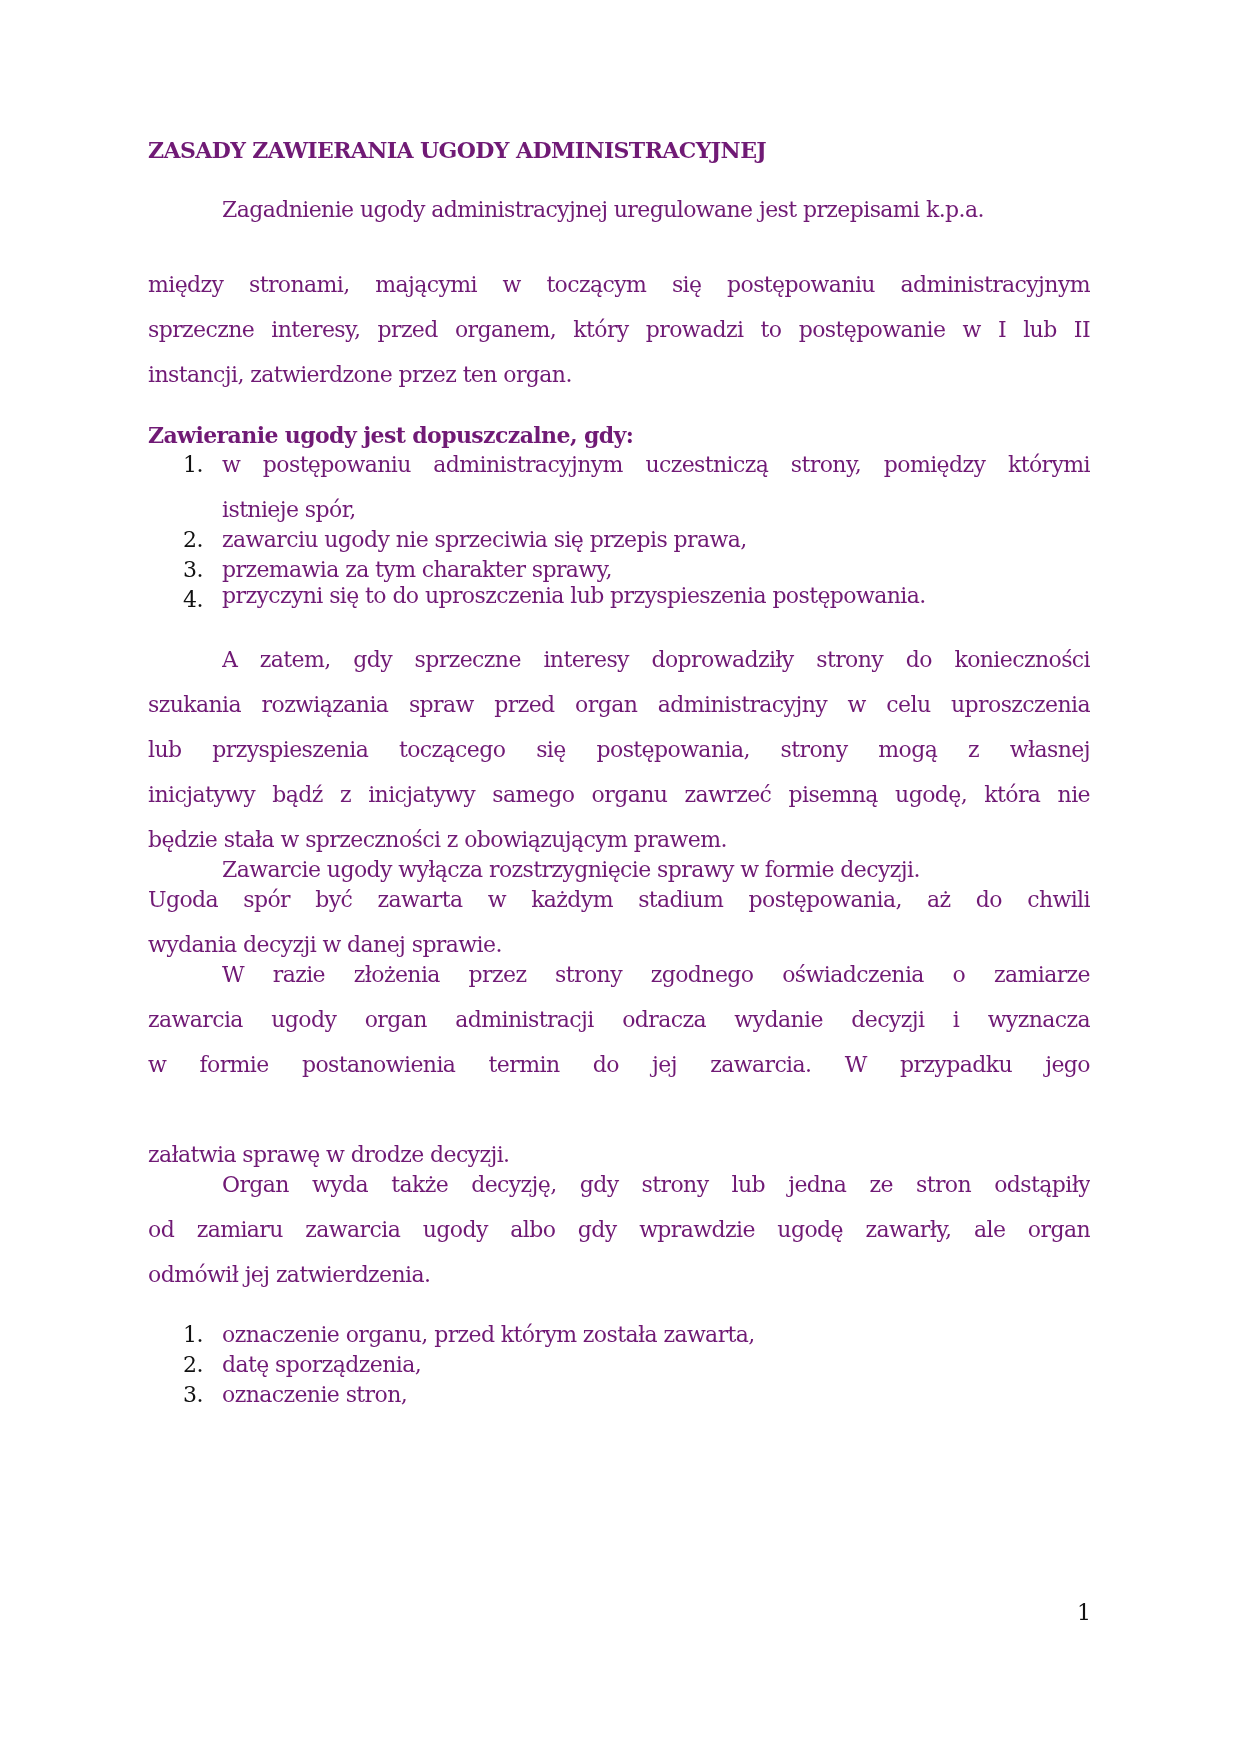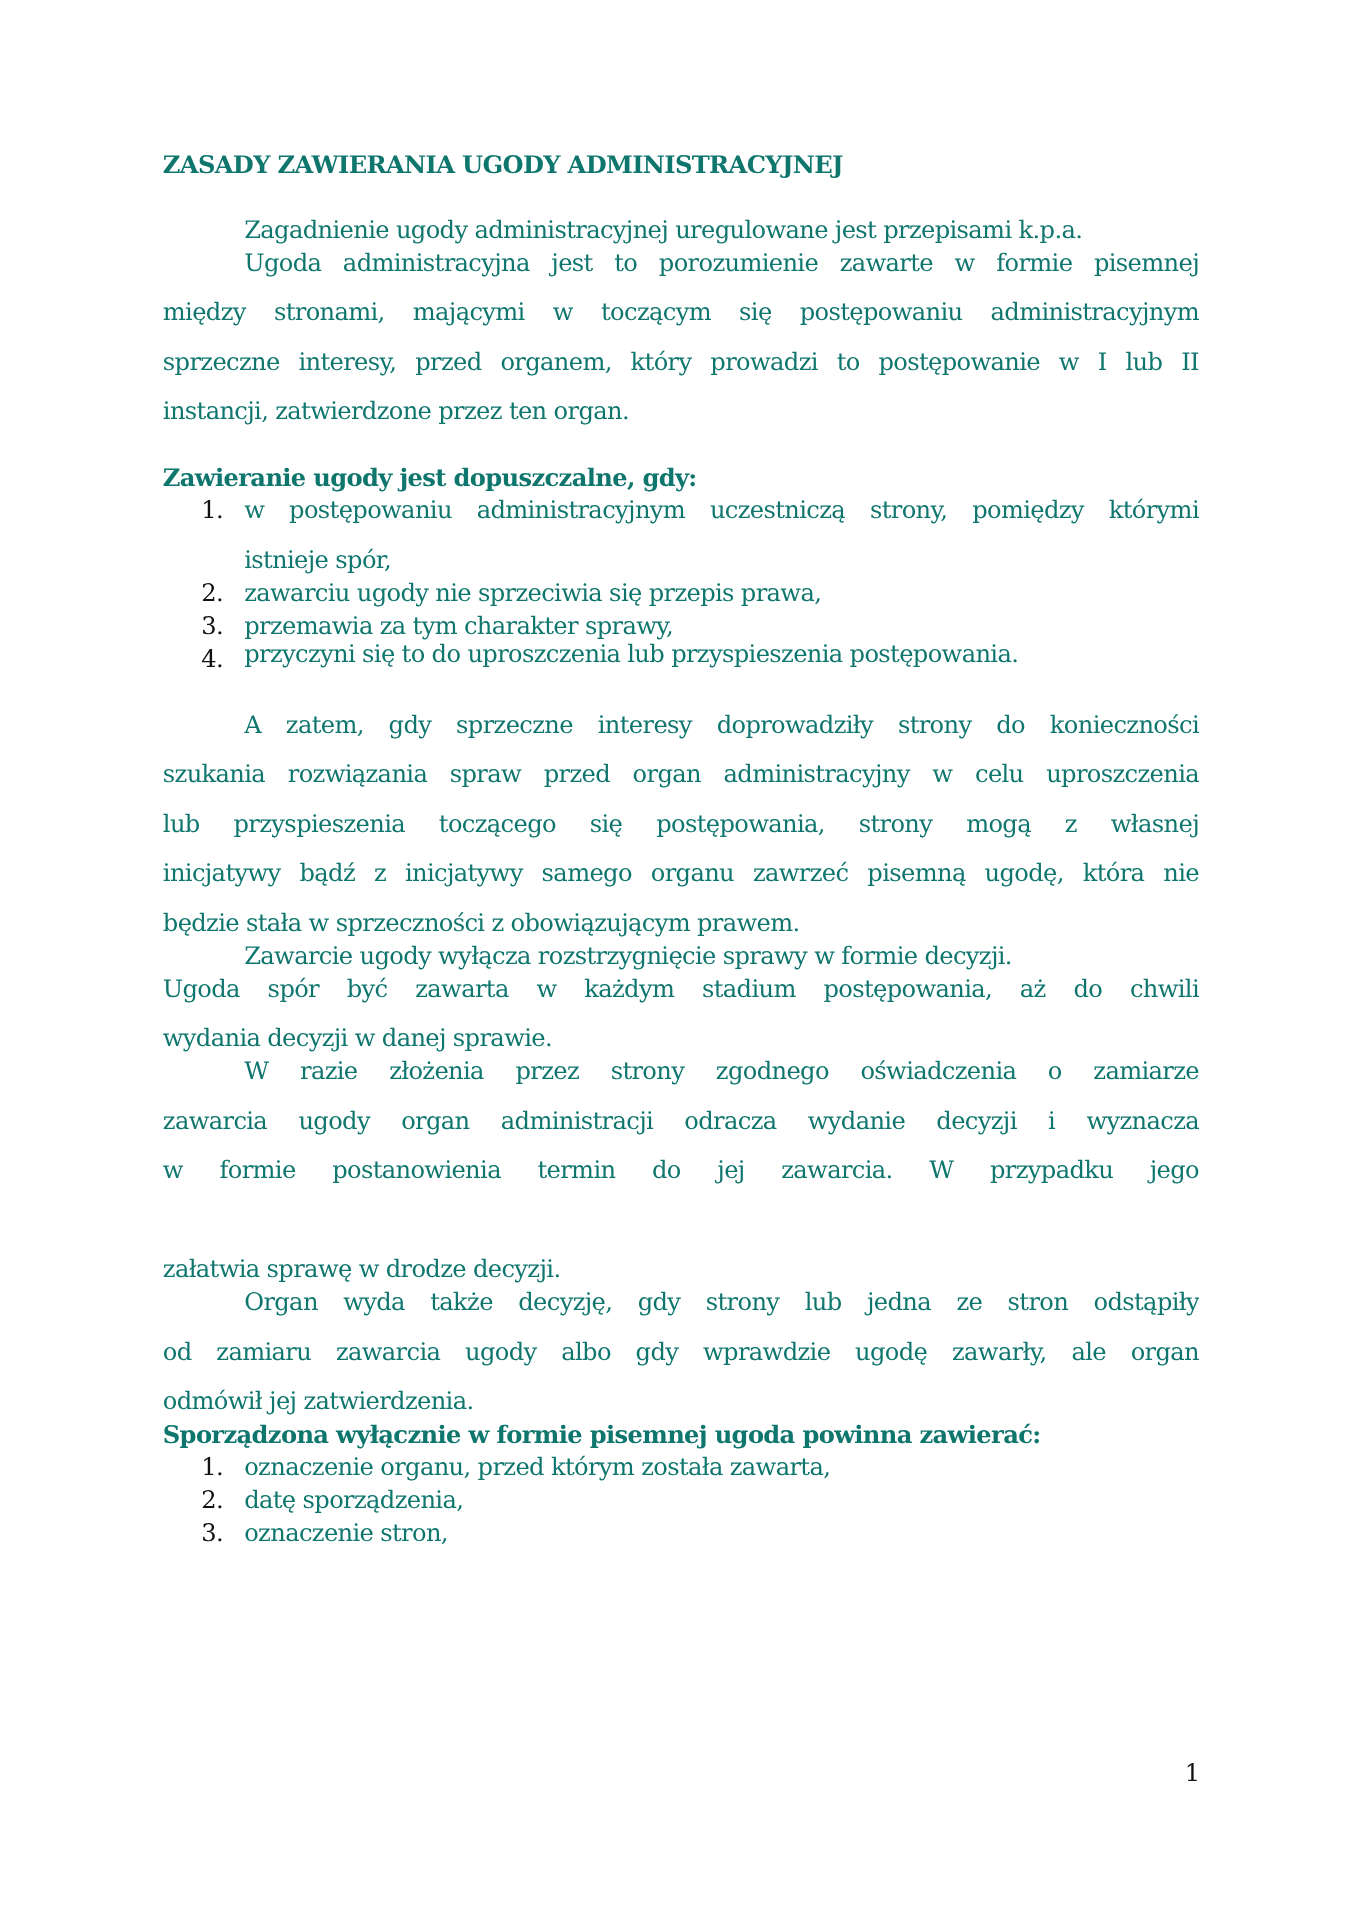--- a/index.html
+++ b/index.html
@@ -5,42 +5,41 @@
   html, body { margin: 0; padding: 0; background: #ffffff; }
   body { width: 1240px; height: 1754px; position: relative; overflow: hidden; }
   .page { position: absolute; left: 0; top: 0; width: 1240px; height: 1754px; background: #fff; }
   .ln {
     position: absolute;
     left: 148px;
     width: 942px;
     font-family: "DejaVu Serif", serif;
     font-size: 22px;
     line-height: 28px;
-    color: #0f766e;
+    color: #701a75;
     white-space: nowrap;
     transform-origin: left top;
   }
   .just { text-align: justify; text-align-last: justify; white-space: normal; height: 28px; overflow: hidden; }
   .ind { left: 222px; width: 868px; }
   .bold { font-weight: bold; }
   .title { font-weight: bold; font-size: 22px; }
   .num { position: absolute; font-family: "DejaVu Serif", serif; font-size: 22px; line-height: 28px; color: #111; }
   .item { left: 222px; width: 868px; }
   .pagenum { position: absolute; left: 1077px; top: 1600px; font-family: "DejaVu Serif", serif; font-size: 22px; color: #111; }
   .cond { letter-spacing: -0.6px; }
 </style>
 </head>
 <body>
 
 <div class="page">
 
   <div class="ln title cond" style="top:136px;">ZASADY ZAWIERANIA UGODY ADMINISTRACYJNEJ</div>
 
   <div class="ln ind cond" style="top:196px;">Zagadnienie ugody administracyjnej uregulowane jest przepisami k.p.a.</div>
-  <div class="ln ind just cond" style="top:226px;">Ugoda administracyjna jest to porozumienie zawarte w formie pisemnej</div>
   <div class="ln just cond" style="top:271px;">między stronami, mającymi w toczącym się postępowaniu administracyjnym</div>
   <div class="ln just cond" style="top:316px;">sprzeczne interesy, przed organem, który prowadzi to postępowanie w I lub II</div>
   <div class="ln cond" style="top:361px;">instancji, zatwierdzone przez ten organ.</div>
 
   <div class="ln bold cond" style="top:421px;">Zawieranie ugody jest dopuszczalne, gdy:</div>
 
   <span class="num cond" style="left:183px; top:451px;">1.</span>
   <div class="ln item just cond" style="top:451px;">w postępowaniu administracyjnym uczestniczą strony, pomiędzy którymi</div>
   <div class="ln item cond" style="top:496px;">istnieje spór,</div>
 
@@ -62,21 +61,20 @@
   <div class="ln just cond" style="top:886px;">Ugoda spór być zawarta w każdym stadium postępowania, aż do chwili</div>
   <div class="ln cond" style="top:931px;">wydania decyzji w danej sprawie.</div>
   <div class="ln ind just cond" style="top:961px;">W razie złożenia przez strony zgodnego oświadczenia o zamiarze</div>
   <div class="ln just cond" style="top:1006px;">zawarcia ugody organ administracji odracza wydanie decyzji i wyznacza</div>
   <div class="ln just cond" style="top:1051px;">w formie postanowienia termin do jej zawarcia. W przypadku jego</div>
   <div class="ln cond" style="top:1141px;">załatwia sprawę w drodze decyzji.</div>
   <div class="ln ind just cond" style="top:1171px;">Organ wyda także decyzję, gdy strony lub jedna ze stron odstąpiły</div>
   <div class="ln just cond" style="top:1216px;">od zamiaru zawarcia ugody albo gdy wprawdzie ugodę zawarły, ale organ</div>
   <div class="ln cond" style="top:1261px;">odmówił jej zatwierdzenia.</div>
 
-  <div class="ln bold cond" style="top:1291px;">Sporządzona wyłącznie w formie pisemnej ugoda powinna zawierać:</div>
 
   <span class="num cond" style="left:183px; top:1321px;">1.</span>
   <div class="ln item cond" style="top:1321px;">oznaczenie organu, przed którym została zawarta,</div>
 
   <span class="num cond" style="left:183px; top:1351px;">2.</span>
   <div class="ln item cond" style="top:1351px;">datę sporządzenia,</div>
 
   <span class="num cond" style="left:183px; top:1381px;">3.</span>
   <div class="ln item cond" style="top:1381px;">oznaczenie stron,</div>
 

